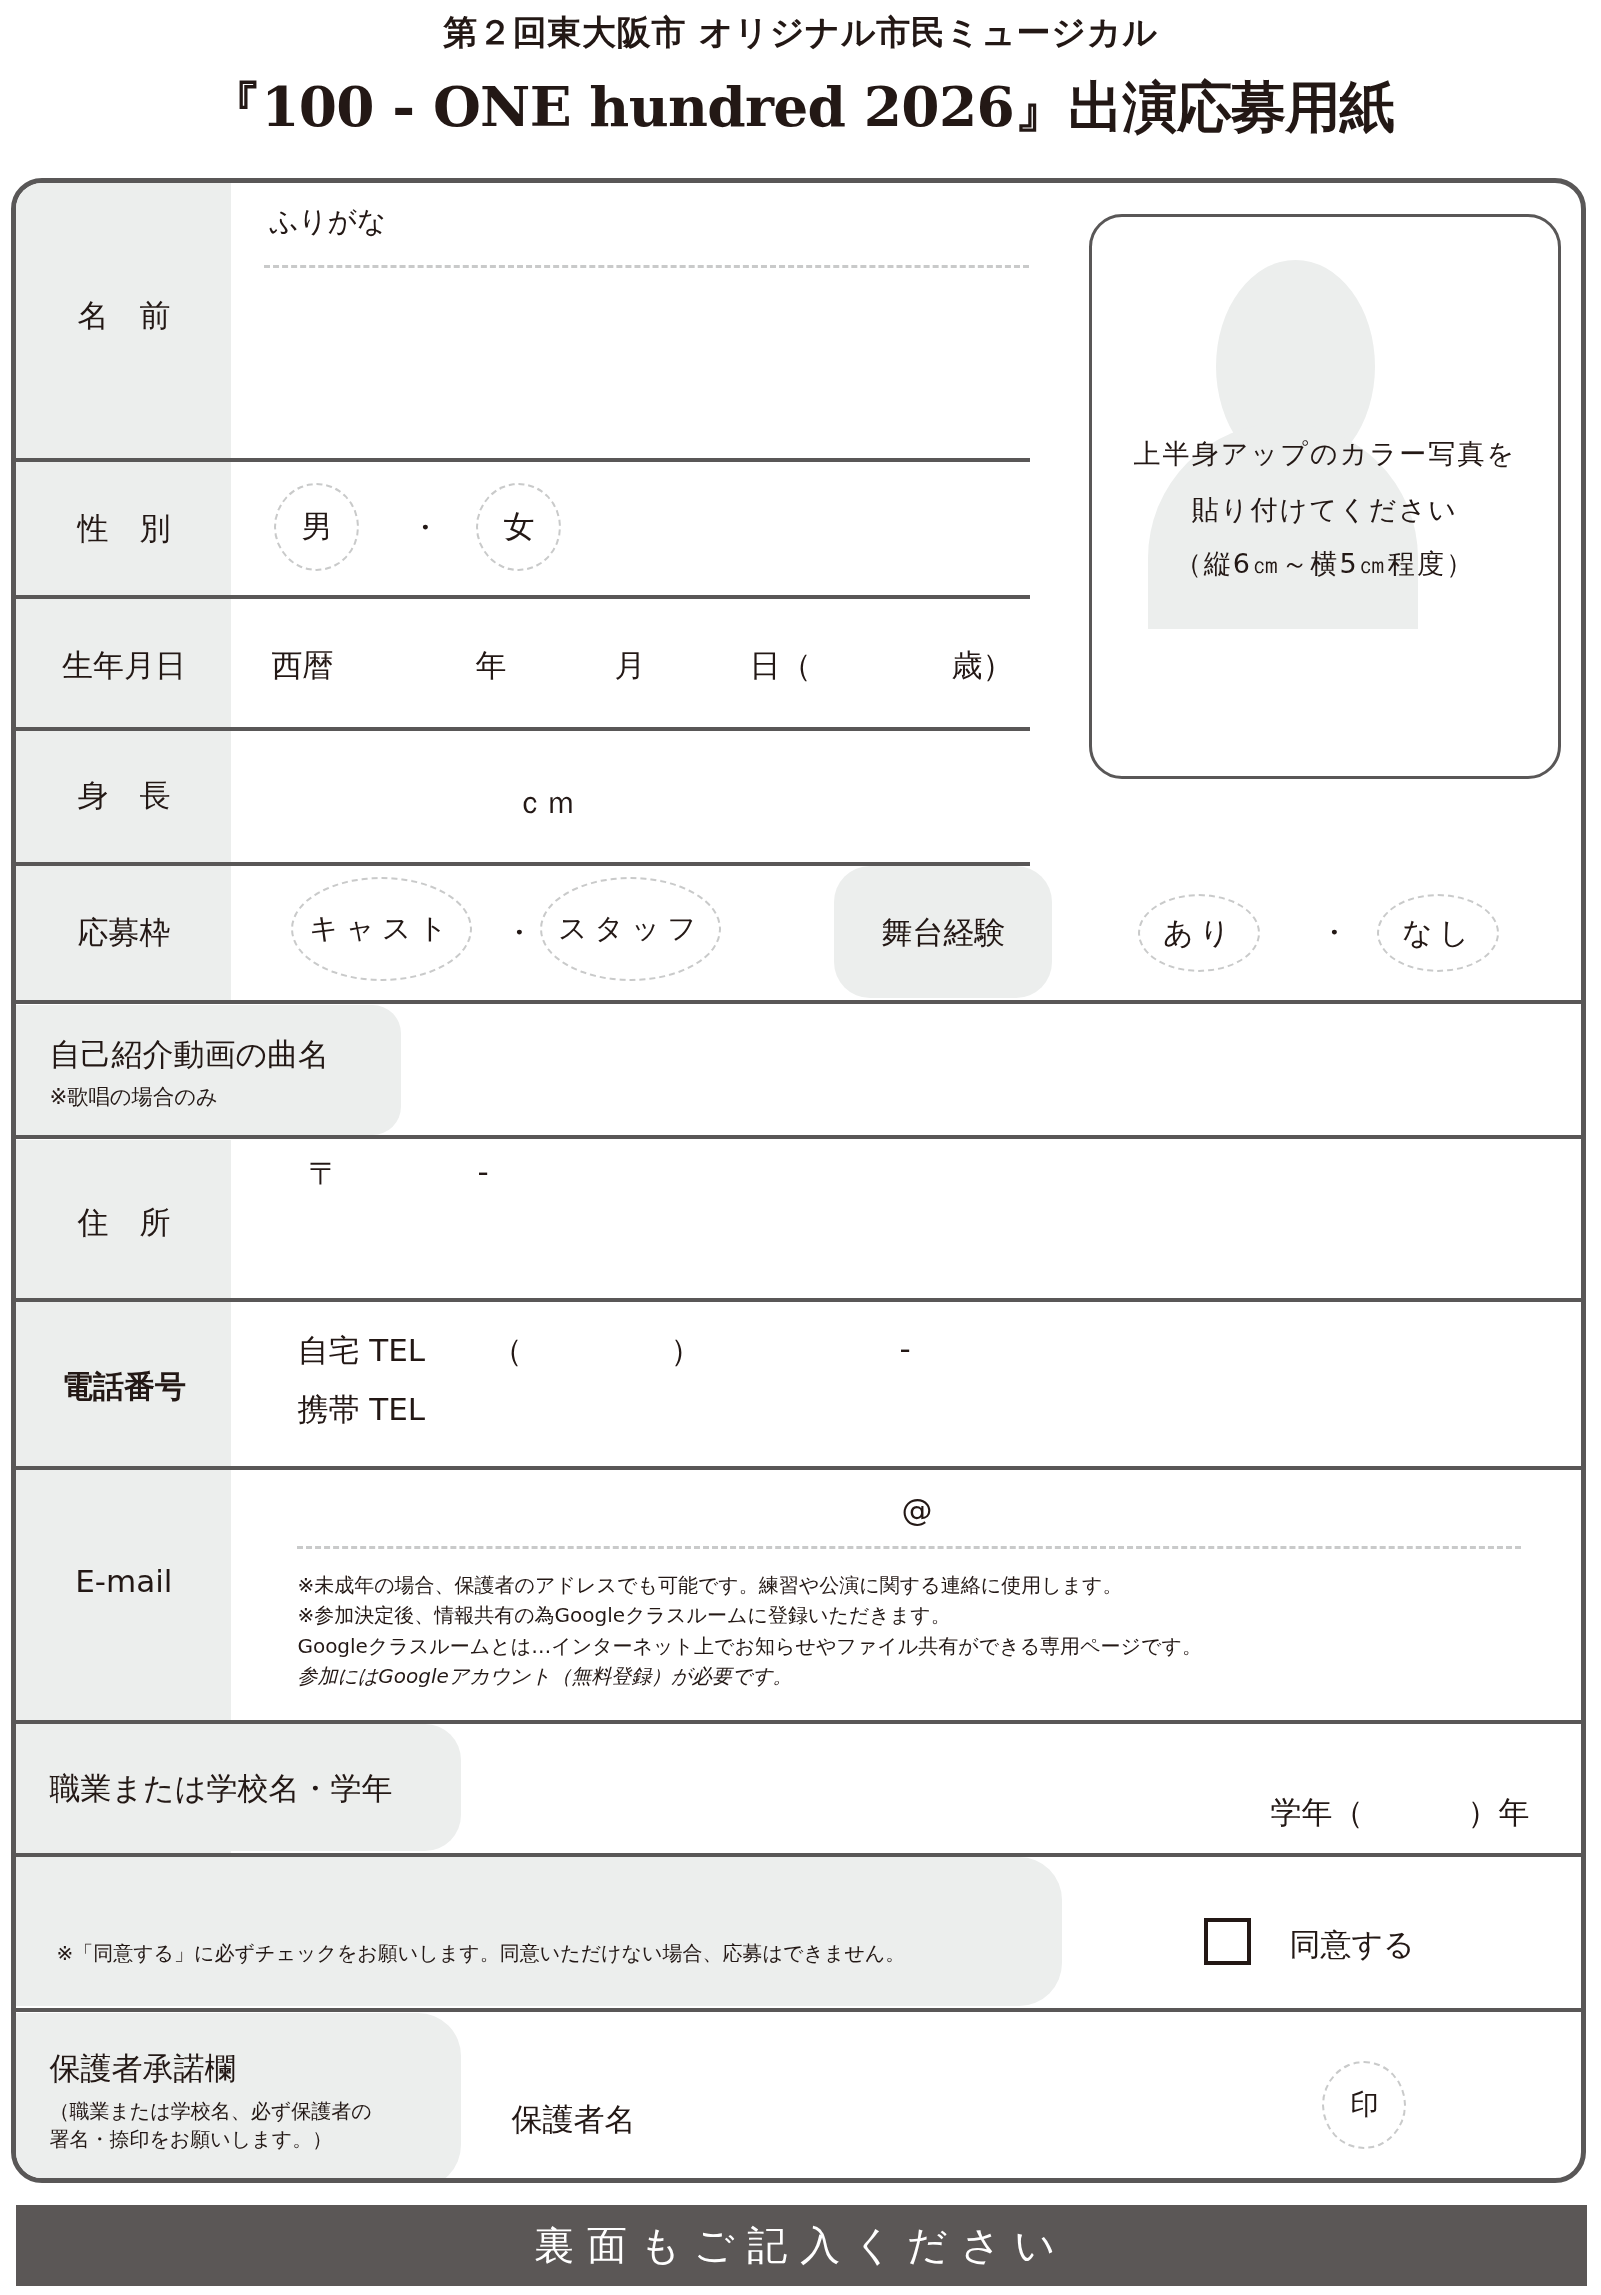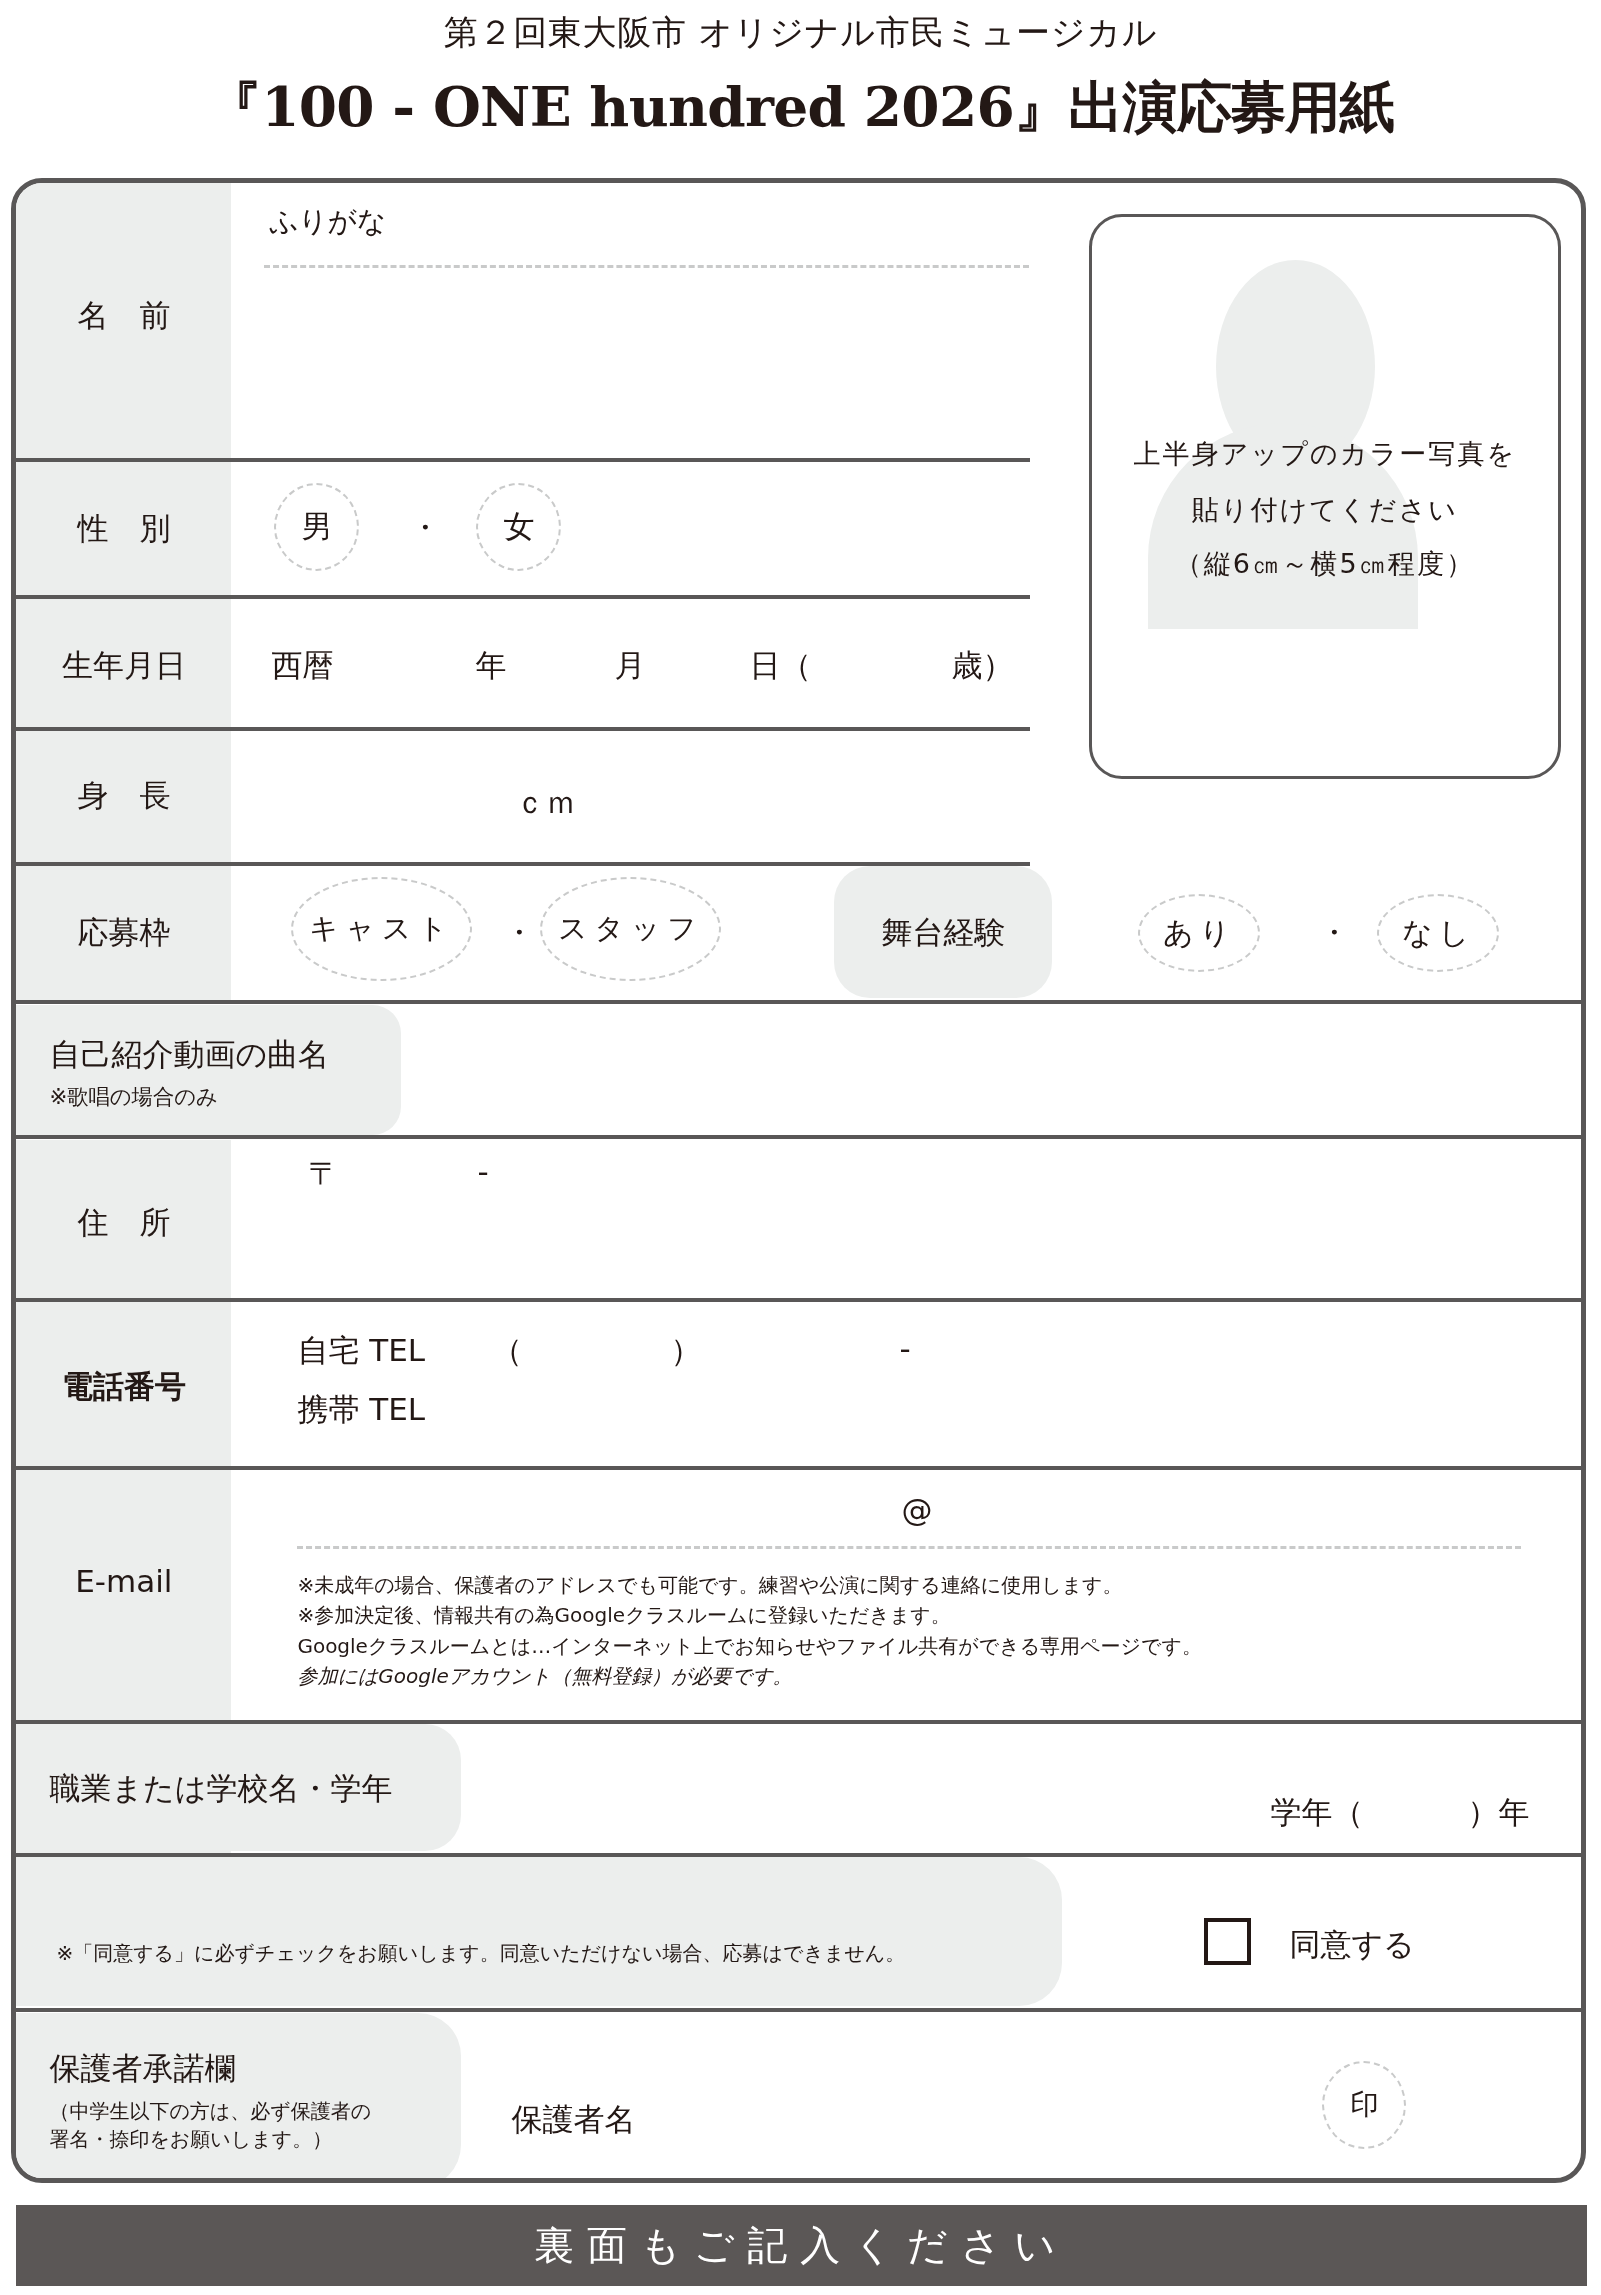--- a/index.html
+++ b/index.html
@@ -4,21 +4,21 @@
 <style>
   html, body { margin: 0; padding: 0; background: #ffffff; }
   body {
     width: 1601px; height: 2295px; position: relative; overflow: hidden;
     font-family: "DejaVu Sans", "Liberation Sans", sans-serif;
     color: #231815;
   }
   .abs { position: absolute; }
   .subtitle {
     left: 0; width: 1601px; top: 10px; text-align: center;
-    font-size: 34px; font-weight: normal; letter-spacing: 0.7px;
+    font-size: 34px; font-weight: bold; letter-spacing: 0.7px;
   }
   .title {
     left: 0; width: 1601px; top: 71px; text-align: center;
     font-family: "DejaVu Serif", "Liberation Serif", serif;
     font-size: 55px; font-weight: bold; letter-spacing: -0.7px;
   }
   .frame {
     left: 11.4px; top: 178px; width: 1575px; height: 2005px;
     border: 5px solid #595757; border-radius: 31px; box-sizing: border-box;
     overflow: hidden; background: #fff;
@@ -149,21 +149,21 @@
   <div class="label" style="left:33px; top:1585px;">職業または学校名・学年</div>
   <div class="label" style="left:1254px; top:1609px;font-family:Liberation Serif, serif;">学年（</div>
   <div class="label" style="left:1451px; top:1609px;">）年</div>
   <div class="abs" style="left:455px; top:1547px; width:782px; height:117px;"></div>
 
   <div class="label xsmall" style="left:40px; top:1757px;">※「同意する」に必ずチェックをお願いします。同意いただけない場合、応募はできません。</div>
   <div class="checkbox" style="left:1188px; top:1735px;"></div>
   <div class="label" style="left:1273px; top:1741px;">同意する</div>
 
   <div class="label" style="left:33px; top:1865px;">保護者承諾欄</div>
-  <div class="label xsmall" style="left:33px; top:1915px;">（中学生以下の方は、必ず保護者の</div>
+  <div class="label xsmall" style="left:33px; top:1915px;">（職業または学校名、必ず保護者の</div>
   <div class="label xsmall" style="left:33px; top:1943px;">署名・捺印をお願いします。）</div>
   <div class="label" style="left:495px; top:1904px;margin-top:12px;">保護者名</div>
   <div class="abs" style="left:640px; top:1849px; width:640px; height:128px;"></div>
   <div class="dash-circle" style="left:1306px; top:1878px; width:84px; height:88px; font-size:28.5px;">印</div>
 </div>
 
 <div class="abs footer-bar">裏面もご記入ください</div>
 
 
 </body></html>

